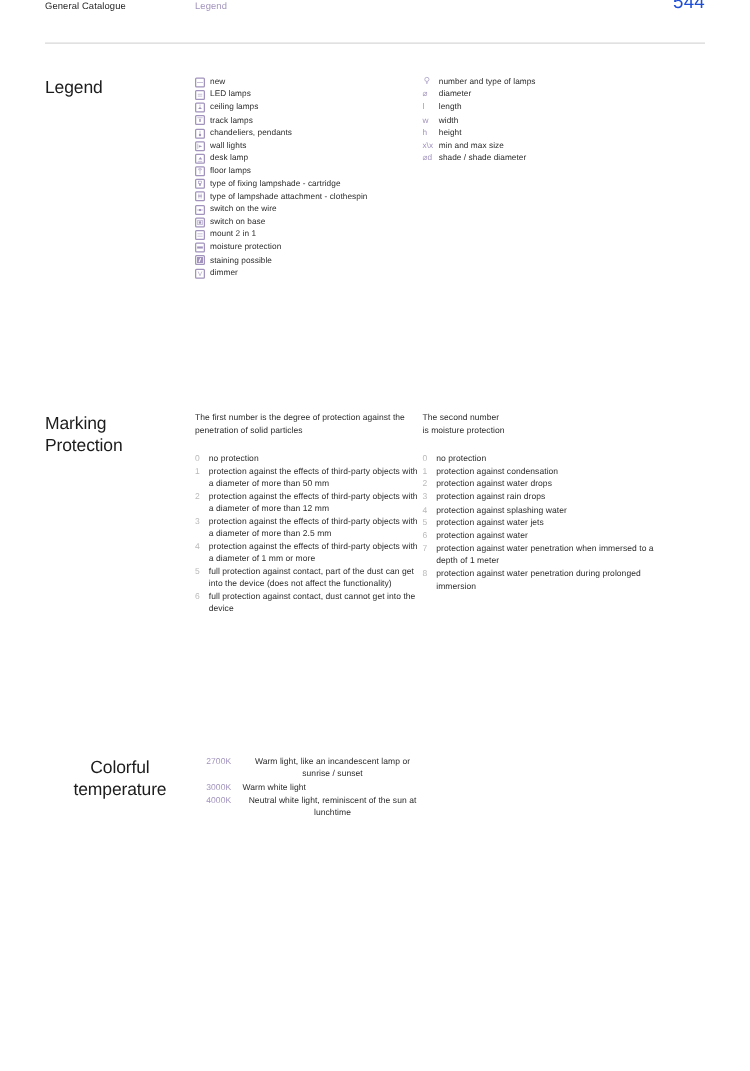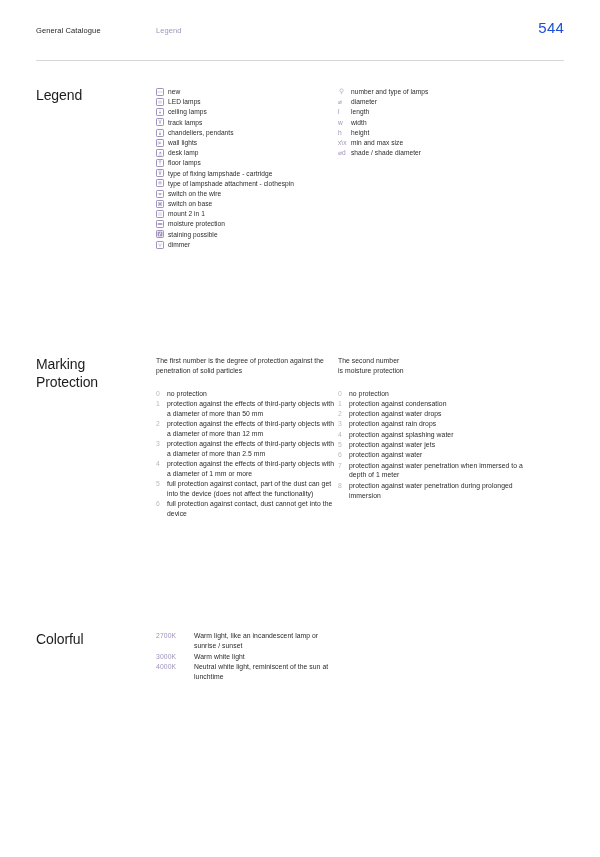--- a/index.html
+++ b/index.html
@@ -22,21 +22,20 @@
     width: 600px;
     height: 857px;
     box-sizing: border-box;
     padding: 0 36px;
   }
 
   
   .header {
     position: relative;
     height: 28px;
-    padding-top: 26px;
     display: flex;
     align-items: flex-start;
   }
   .header-title {
     font-size: 7.5px;
     letter-spacing: 0.1px;
     color: #262626;
     width: 120px;
     line-height: 10px;
   }
@@ -152,21 +151,21 @@
     color: #b9b9b9;
   }
   .num-val {
     font-size: 6.8px;
     line-height: 9.8px;
     color: #2b2b2b;
     letter-spacing: 0.05px;
   }
 
   
-  #temp-section { margin-top: 112px; }
+  #temp-section { margin-top: 112px; text-align: center; }
   .temp-row {
     display: flex;
     align-items: flex-start;
     margin-bottom: 0.5px;
   }
   .temp-key {
     width: 38px;
     flex: 0 0 38px;
     font-size: 6.8px;
     line-height: 9.8px;
@@ -459,20 +458,21 @@
               <span class="num-val">protection against water penetration during prolonged immersion</span>
             </div>
           </div>
       </div>
     </div>
   </div>
 
   <div class="section" id="temp-section">
     <div class="sec-title" id="temp-title">
         <div>Colorful</div>
+        <div>temperature</div>
       </div>
     <div class="sec-body">
       <div class="col col-a" id="temp-list">
           <div class="temp-row">
             <span class="temp-key">2700K</span>
             <span class="temp-val">Warm light, like an incandescent lamp or sunrise / sunset</span>
           </div>
           <div class="temp-row">
             <span class="temp-key">3000K</span>
             <span class="temp-val">Warm white light</span>

